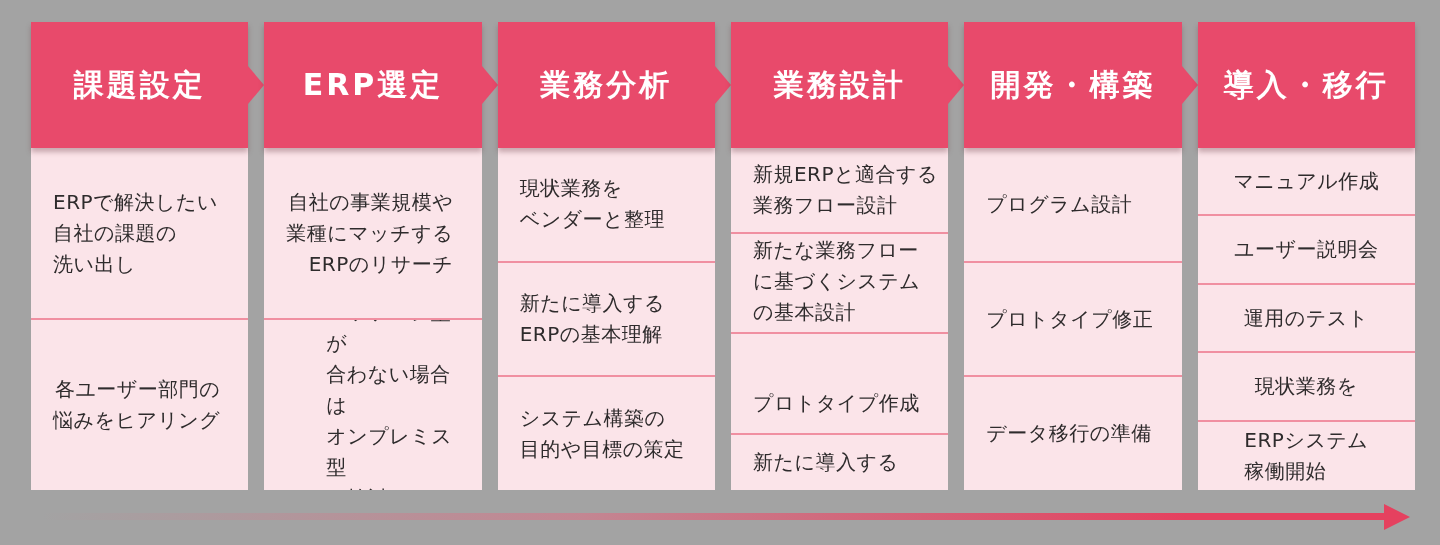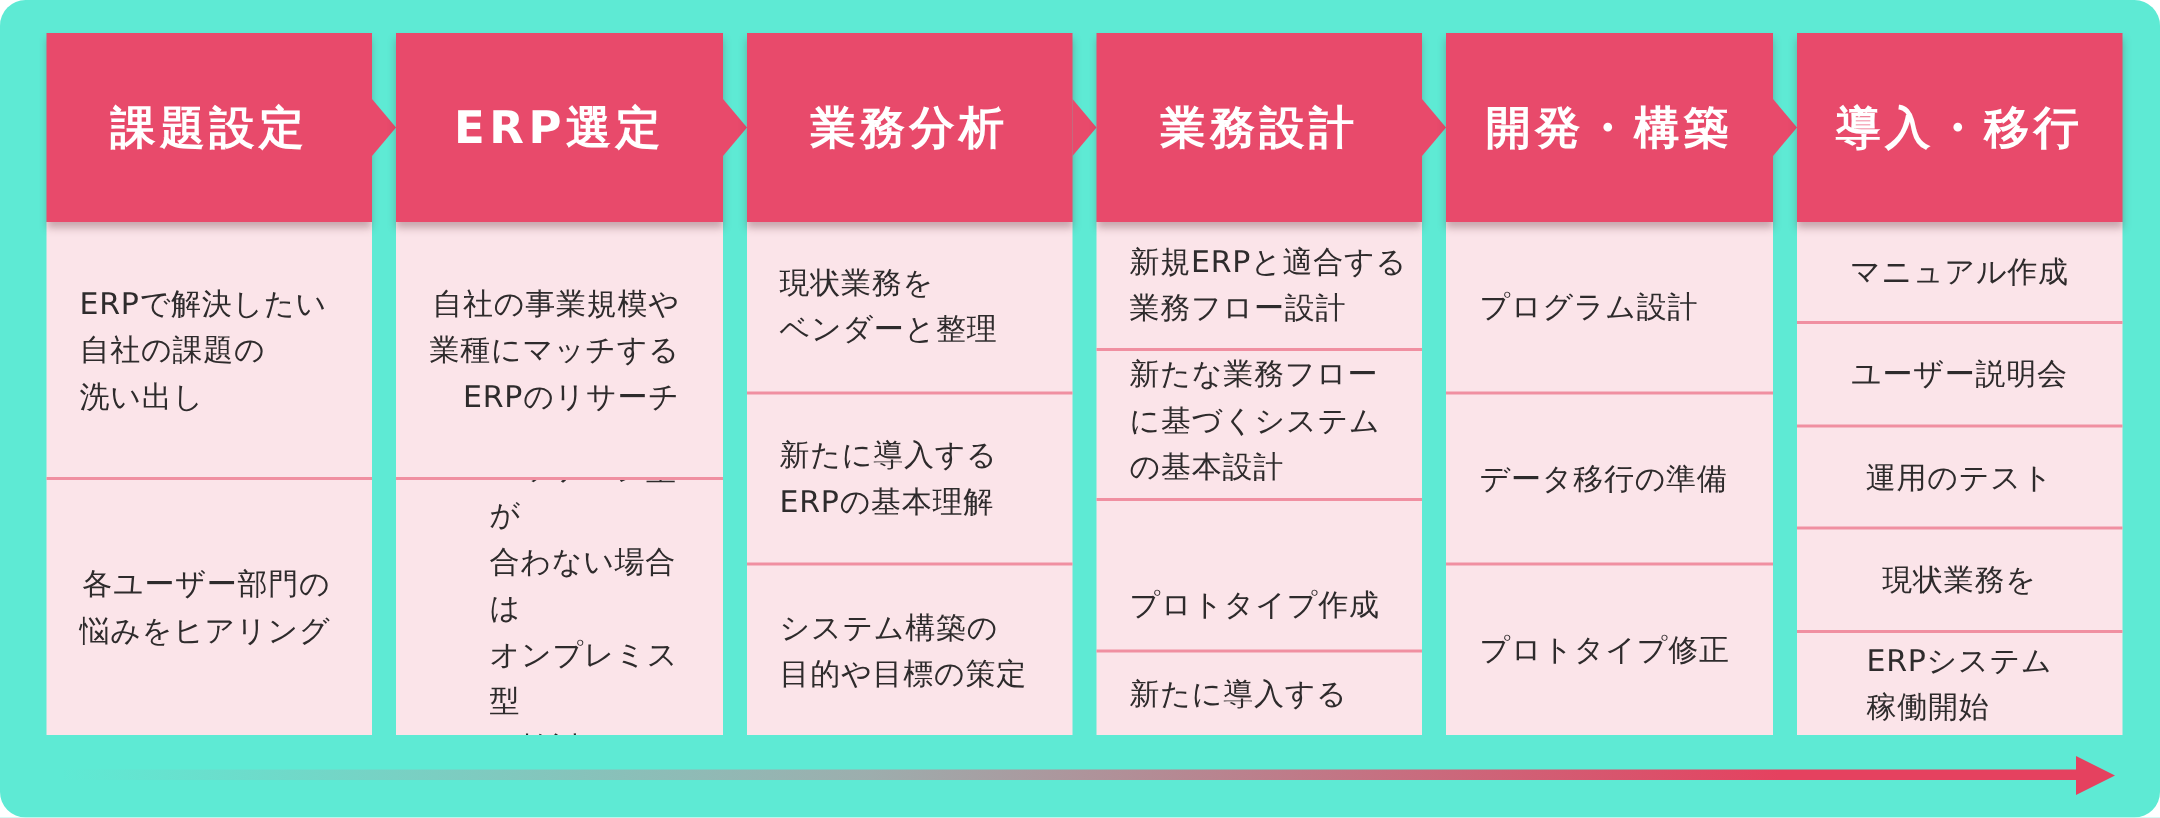--- a/index.html
+++ b/index.html
@@ -5,23 +5,22 @@
   html, body {
     margin: 0;
     padding: 0;
     background: #ffffff;
     font-family: "DejaVu Sans", sans-serif;
   }
   .canvas {
     position: relative;
     width: 1440px;
     height: 545px;
-    background: #5eead4;
+    background: #a3a3a3;
     overflow: hidden;
-    border-radius: 17px;
   }
   .stages {
     position: absolute;
     left: 31px;
     top: 22px;
     width: 1384px;
     height: 468px;
     display: flex;
     gap: 16px;
   }
@@ -173,22 +172,22 @@
           <div class="stage-item" style="flex-grow: 63;">新たに導入する</div>
         </div>
       </div>
       <div class="stage">
         <div class="stage-header">
           <span>開発・構築</span>
           <span class="arrow-notch"></span>
         </div>
         <div class="stage-body">
           <div class="stage-item" style="flex-grow: 114;">プログラム設計</div>
+          <div class="stage-item" style="flex-grow: 114;">プロトタイプ修正</div>
           <div class="stage-item" style="flex-grow: 114;">データ移行の準備</div>
-          <div class="stage-item" style="flex-grow: 114;">プロトタイプ修正</div>
         </div>
       </div>
       <div class="stage align-center">
         <div class="stage-header">
           <span>導入・移行</span>
         </div>
         <div class="stage-body">
           <div class="stage-item" style="flex-grow: 68;">マニュアル作成</div>
           <div class="stage-item" style="flex-grow: 68;">ユーザー説明会</div>
           <div class="stage-item" style="flex-grow: 68;">運用のテスト</div>

